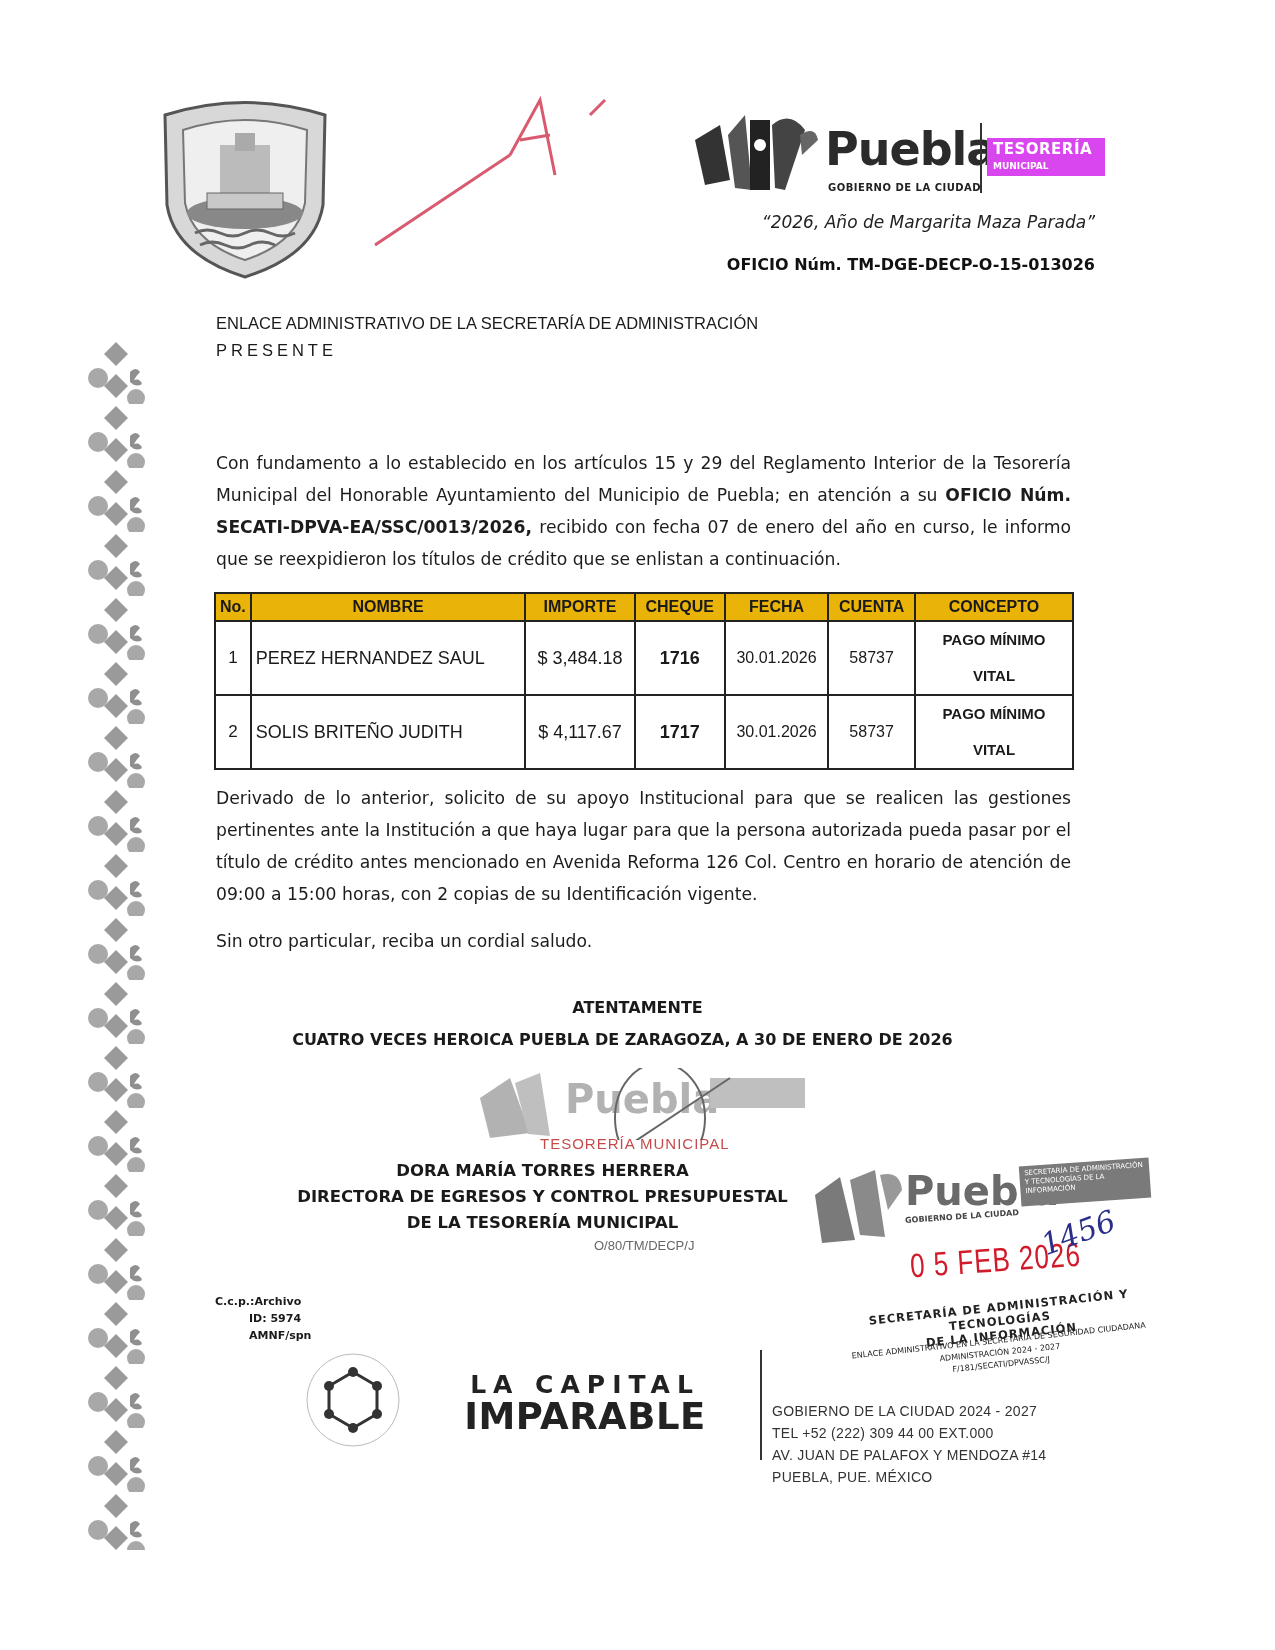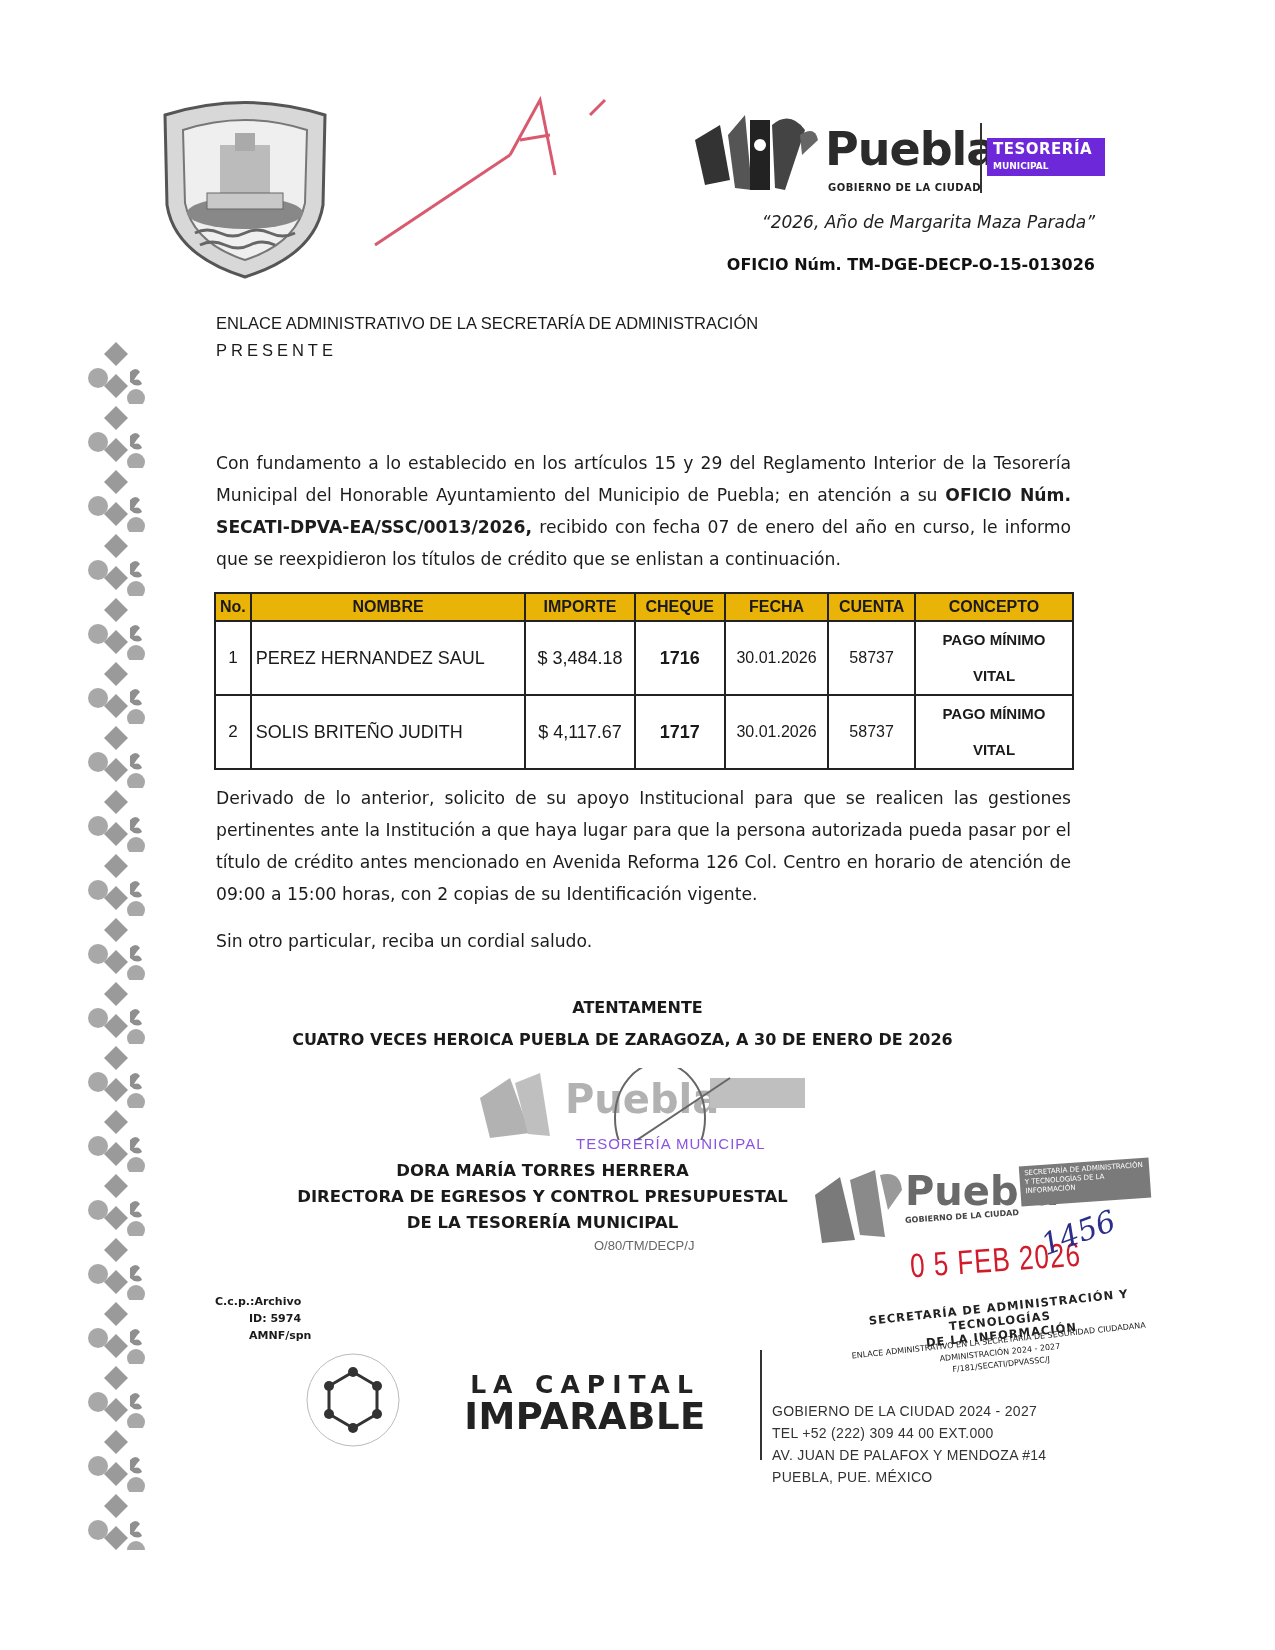--- a/index.html
+++ b/index.html
@@ -10,21 +10,21 @@
   .abs { position: absolute; }
 
   
   .border-strip { left: 84px; top: 340px; width: 70px; height: 1210px; }
 
   
   .shield { left: 155px; top: 95px; width: 180px; height: 185px; }
   .logo-puebla { left: 825px; top: 122px; font-family: "DejaVu Sans", sans-serif; font-weight: bold; font-size: 46px; color: #2b2b2b; letter-spacing: -1px; }
   .logo-sub { left: 828px; top: 182px; font-size: 10px; font-weight: bold; letter-spacing: 0.5px; color: #222; }
   .logo-bar { left: 980px; top: 123px; width: 2px; height: 70px; background: #333; }
-  .tesoreria-box { left: 987px; top: 138px; width: 118px; height: 38px; background: #6d28d9; color: #fff; }
+  .tesoreria-box { left: 987px; top: 138px; width: 118px; height: 38px; background: #d946ef; color: #fff; }
   .tesoreria-box .t1 { position: absolute; left: 6px; top: 2px; font-size: 15px; font-weight: bold; letter-spacing: 0.5px; }
   .tesoreria-box .t2 { position: absolute; left: 6px; top: 23px; font-size: 9px; font-weight: bold; }
 
   .motto { right: 180px; top: 212px; font-size: 17px; font-style: italic; color: #222; }
   .oficio-num { right: 180px; top: 255px; font-size: 16px; font-weight: bold; color: #111; }
 
   
   .addr { left: 216px; top: 310px; font-size: 16.5px; line-height: 27px; font-family: "Liberation Sans", sans-serif; }
   .addr .name { font-weight: bold; font-family: "DejaVu Sans", sans-serif; font-size: 16px; }
   .addr .presente { letter-spacing: 4px; }
@@ -45,21 +45,21 @@
   table.credits td.concept { text-align: center; font-weight: bold; font-size: 15px; line-height: 36px; width: 148px; }
 
   .p2 { top: 782px; }
   .p3 { top: 925px; }
 
   .closing { left: 0; width: 1245px; text-align: center; font-weight: bold; font-size: 16px; }
   .atentamente { top: 998px; left: 0; width: 1275px; }
   .place { top: 1030px; }
 
   .stamp-logo { left: 470px; top: 1068px; width: 340px; height: 72px; opacity: 0.75; }
-  .stamp-text { left: 540px; top: 1135px; font-size: 15px; color: #6d28d9; font-family: "Liberation Sans", sans-serif; letter-spacing: 1px; opacity: 0.8; margin-left: 36px; }
+  .stamp-text { left: 540px; top: 1135px; font-size: 15px; color: #b91c1c; font-family: "Liberation Sans", sans-serif; letter-spacing: 1px; opacity: 0.8; }
 
   .signer { left: 0; width: 1085px; text-align: center; font-weight: bold; font-size: 16.5px; line-height: 26px; }
   .signer-name { top: 1158px; }
   .signer-title1 { top: 1184px; }
   .signer-title2 { top: 1210px; }
   .stamp-ref { left: 594px; top: 1238px; font-size: 13px; color: #666; font-family: "Liberation Sans", sans-serif; }
   .recv-puebla { left: 905px; top: 1168px; font-size: 40px; font-weight: bold; color: #6a6a6a; }
   .recv-sub { left: 905px; top: 1212px; font-size: 8px; font-weight: bold; color: #444; transform: rotate(-4deg); }
   .recv-box { left: 1020px; top: 1162px; width: 130px; height: 40px; background: #7a7a7a; color: #fff; transform: rotate(-4deg); font-size: 7px; line-height: 9px; padding: 3px 5px; box-sizing: border-box; }
   .recv-date { left: 910px; top: 1245px; font-size: 26px; color: #d11a2a; font-family: "Liberation Sans", sans-serif; transform: rotate(-4deg) scaleY(1.3); letter-spacing: 1px; }

